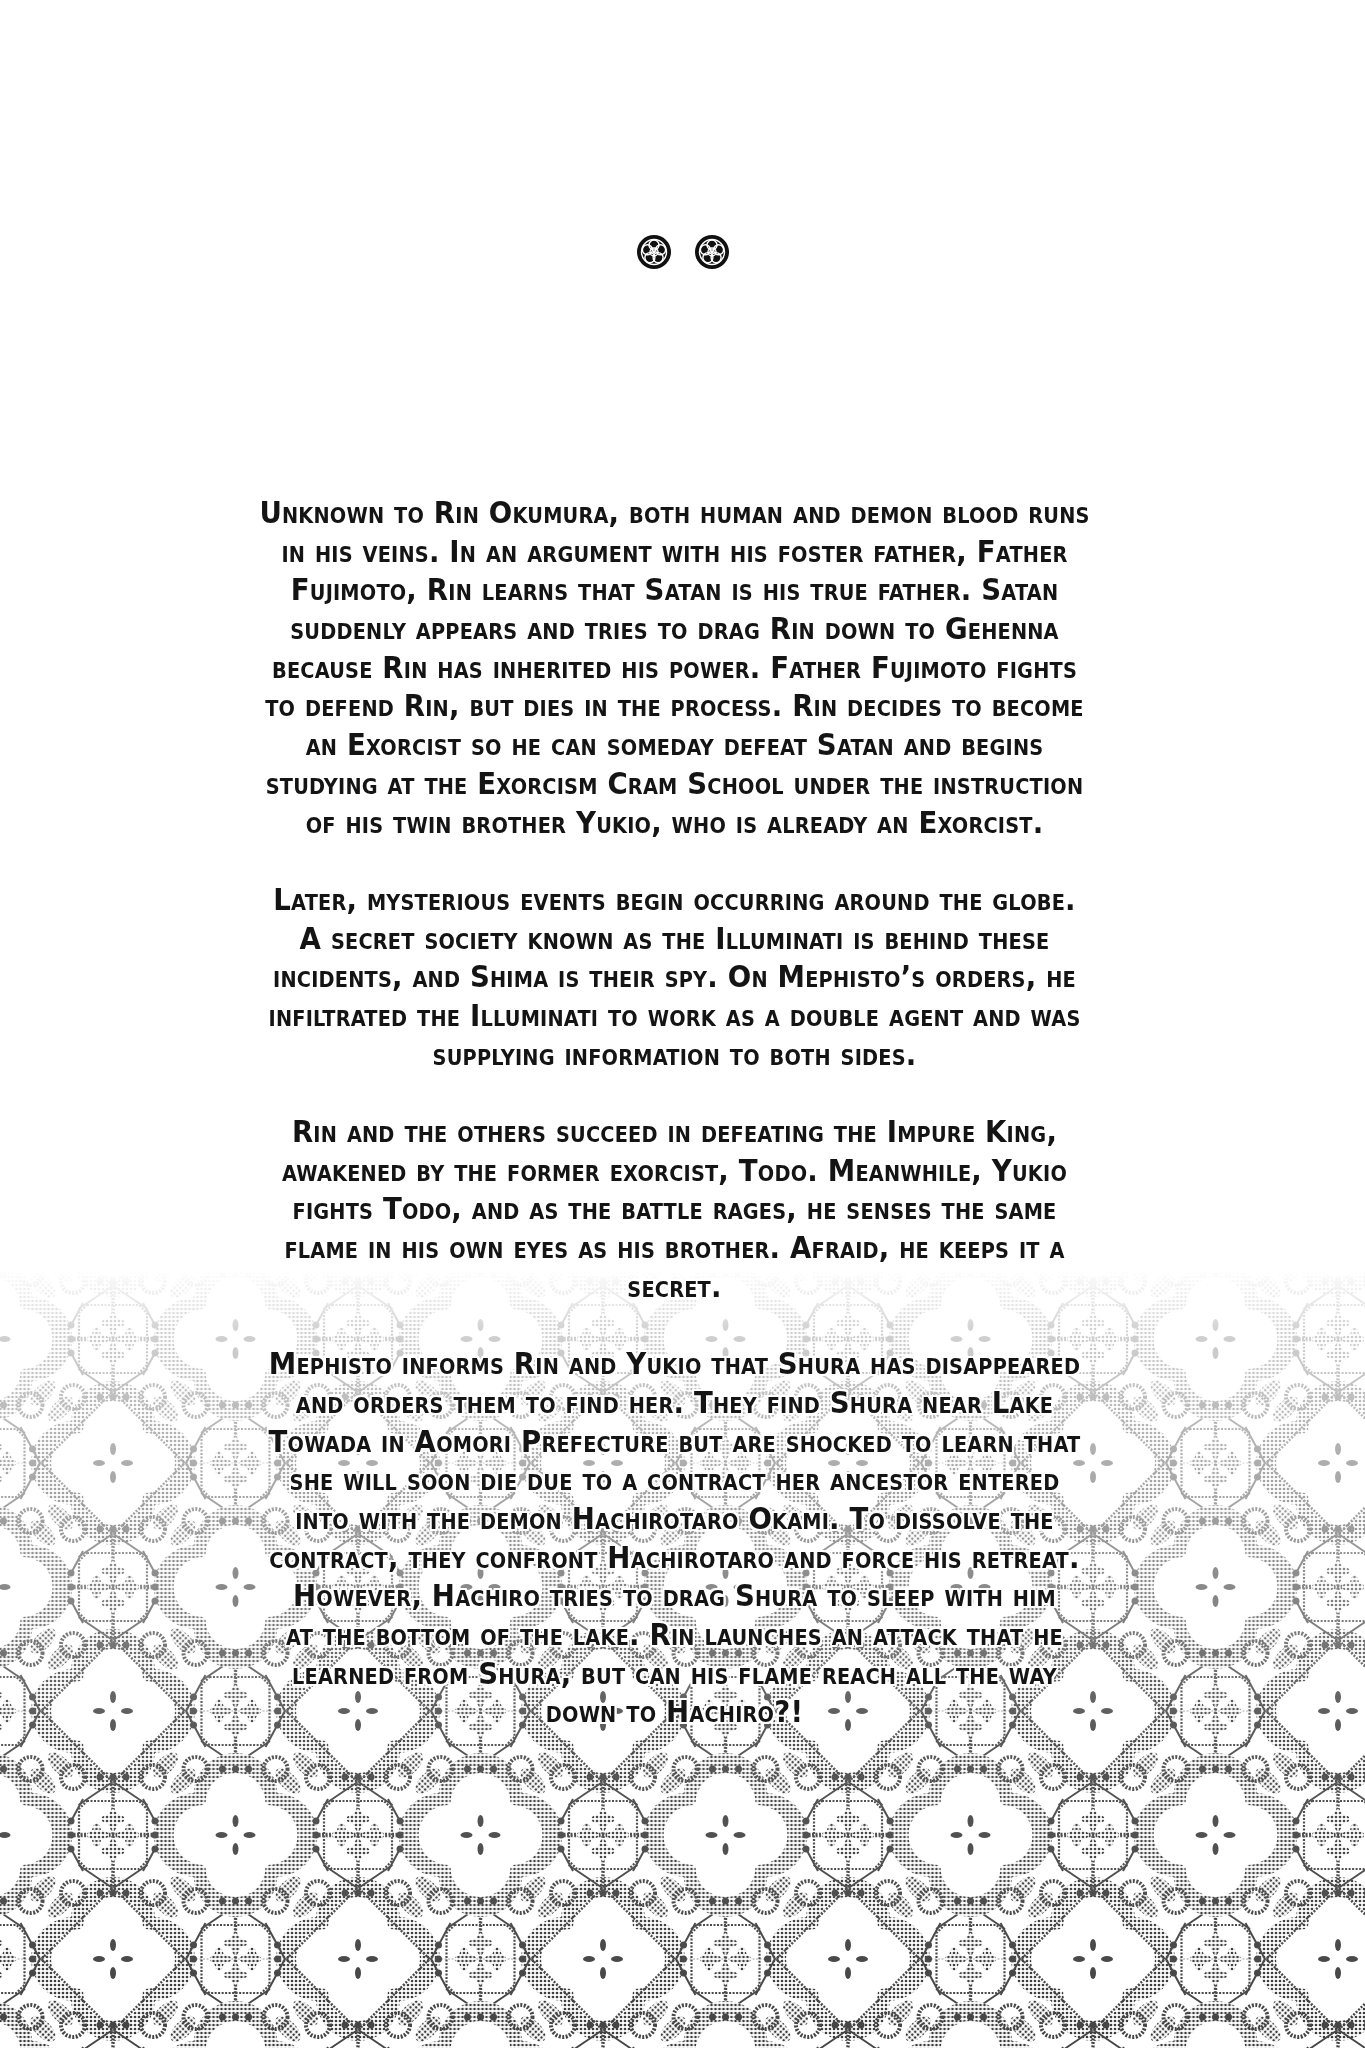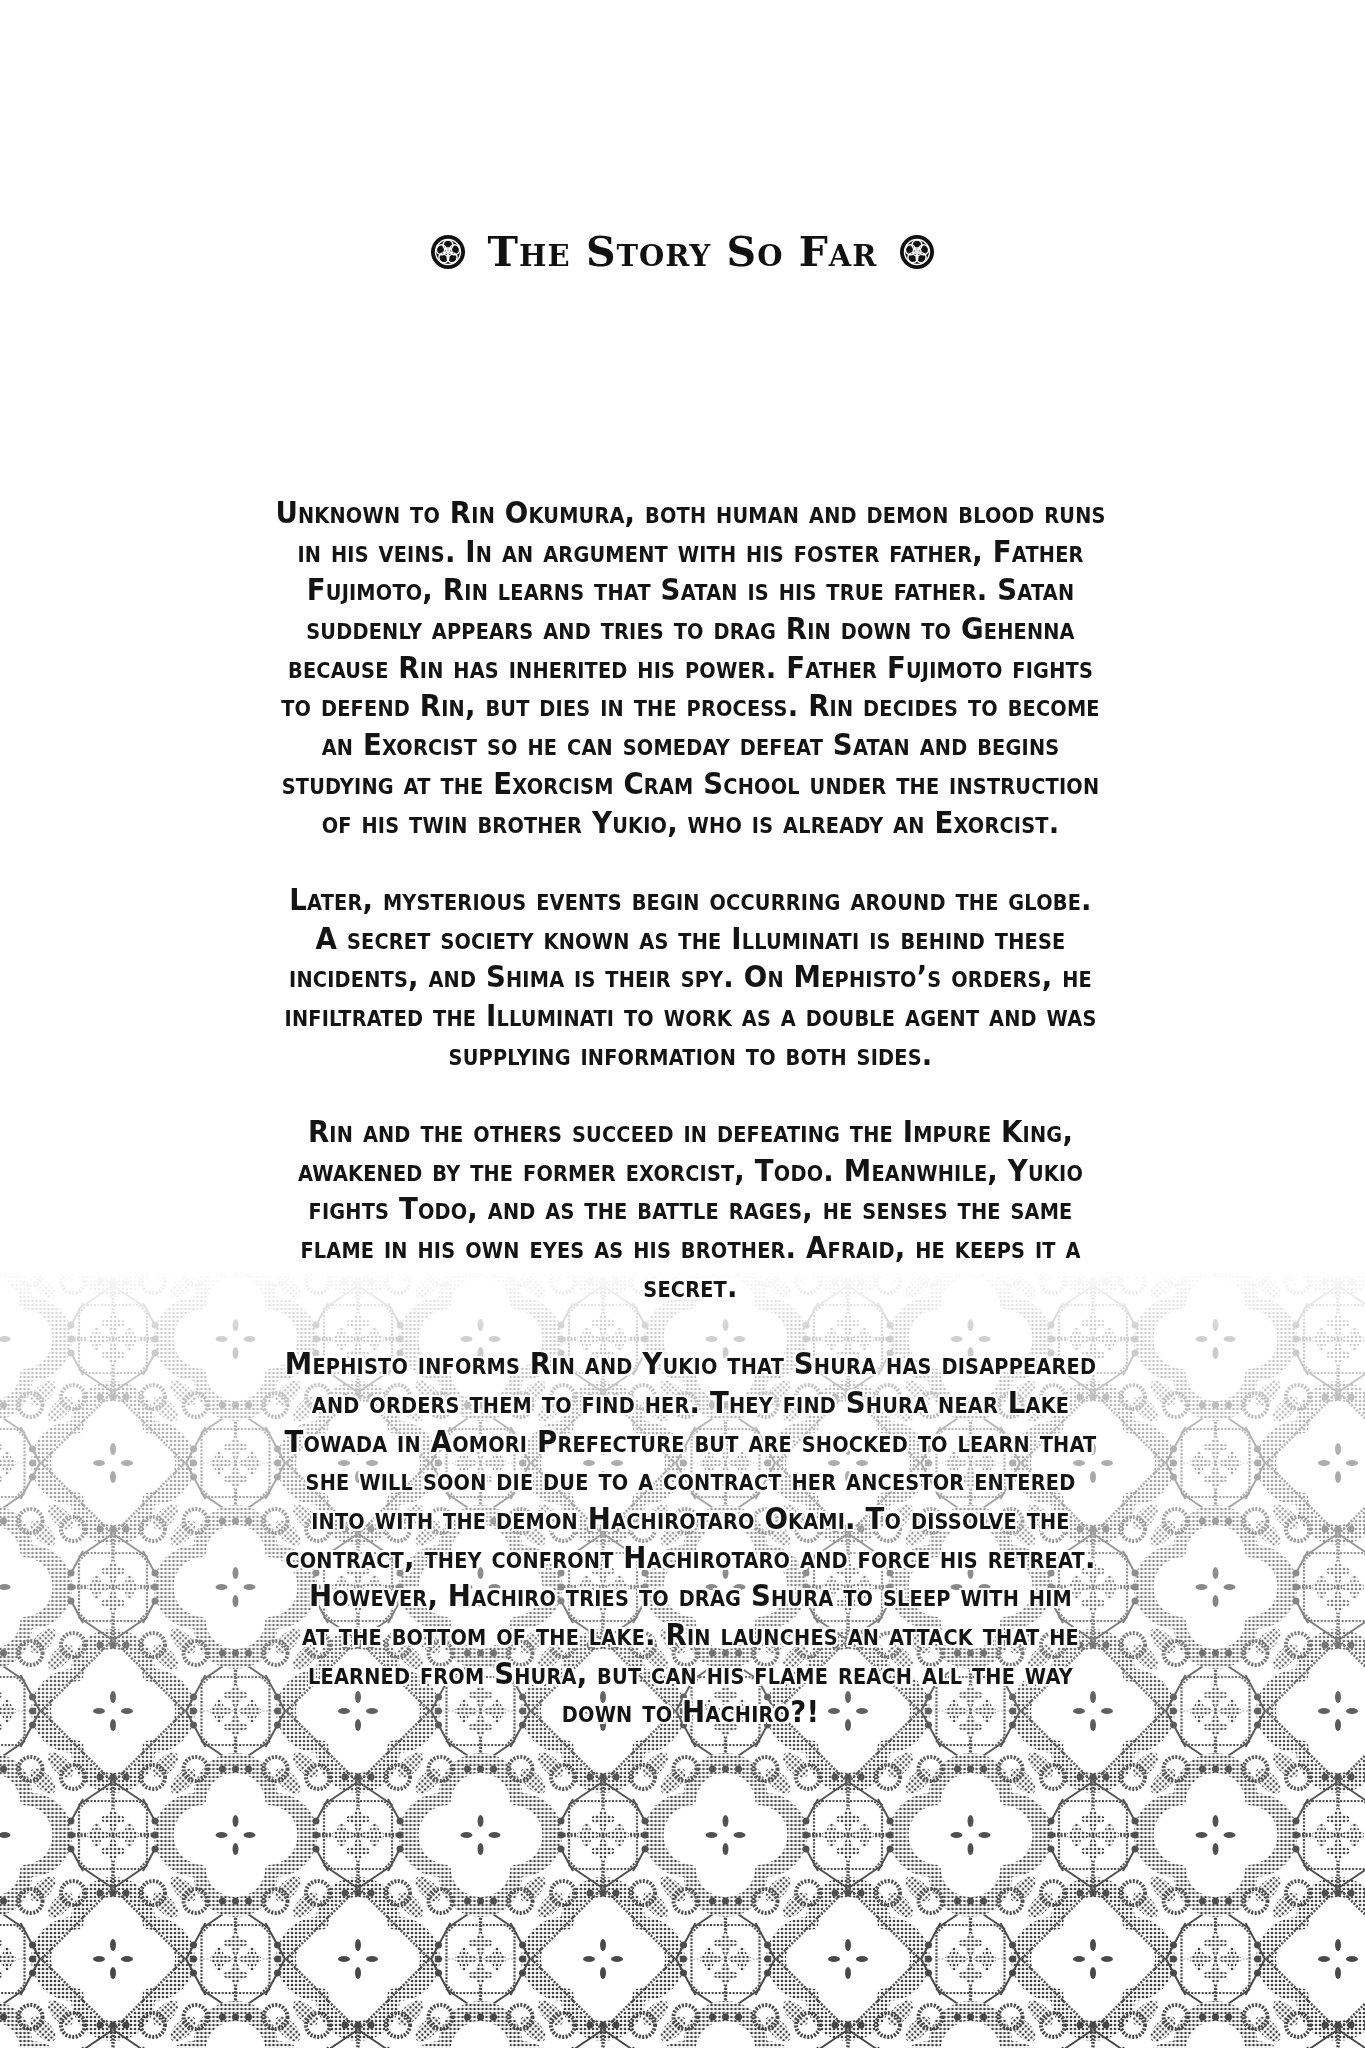--- a/index.html
+++ b/index.html
@@ -59,21 +59,21 @@
       font-variant: small-caps;
       font-size: 41px;
       letter-spacing: 1px;
       color: #111;
       line-height: 52px;
       white-space: nowrap;
     }
     .story {
       position: absolute;
       top: 494px;
-      left: 108px;
+      left: 92px;
       width: 1165px;
       text-align: center;
     }
     .para {
       margin: 0 0 38.7px 0;
     }
     .line {
       display: block;
       height: 38.7px;
       line-height: 38.7px;
@@ -216,21 +216,20 @@
           <circle cx="18" cy="11" r="5"></circle>
           <circle cx="24.6" cy="15.8" r="5"></circle>
           <circle cx="22.1" cy="23.6" r="5"></circle>
           <circle cx="13.9" cy="23.6" r="5"></circle>
           <circle cx="11.4" cy="15.8" r="5"></circle>
           <circle cx="18" cy="18" r="4"></circle>
         </g>
         <circle cx="18" cy="18" r="1.6" fill="#fff"></circle>
       </svg>
     </span>
-    <span class="title">The Story So Far</span>
     <span class="ornament">
       <svg viewBox="0 0 36 36" xmlns="http://www.w3.org/2000/svg">
         <circle cx="18" cy="18" r="17" fill="#111"></circle>
         <g fill="none" stroke="#fff" stroke-width="1.4">
           <circle cx="18" cy="18" r="12.5"></circle>
           <circle cx="18" cy="11" r="5"></circle>
           <circle cx="24.6" cy="15.8" r="5"></circle>
           <circle cx="22.1" cy="23.6" r="5"></circle>
           <circle cx="13.9" cy="23.6" r="5"></circle>
           <circle cx="11.4" cy="15.8" r="5"></circle>

